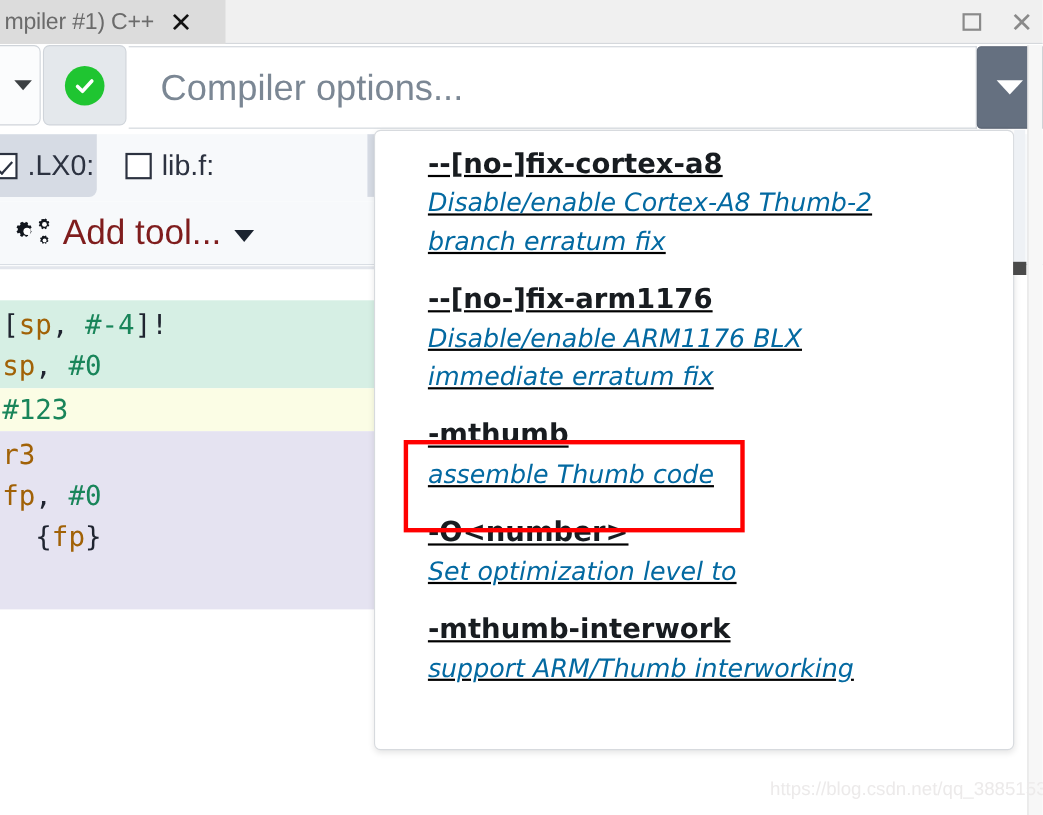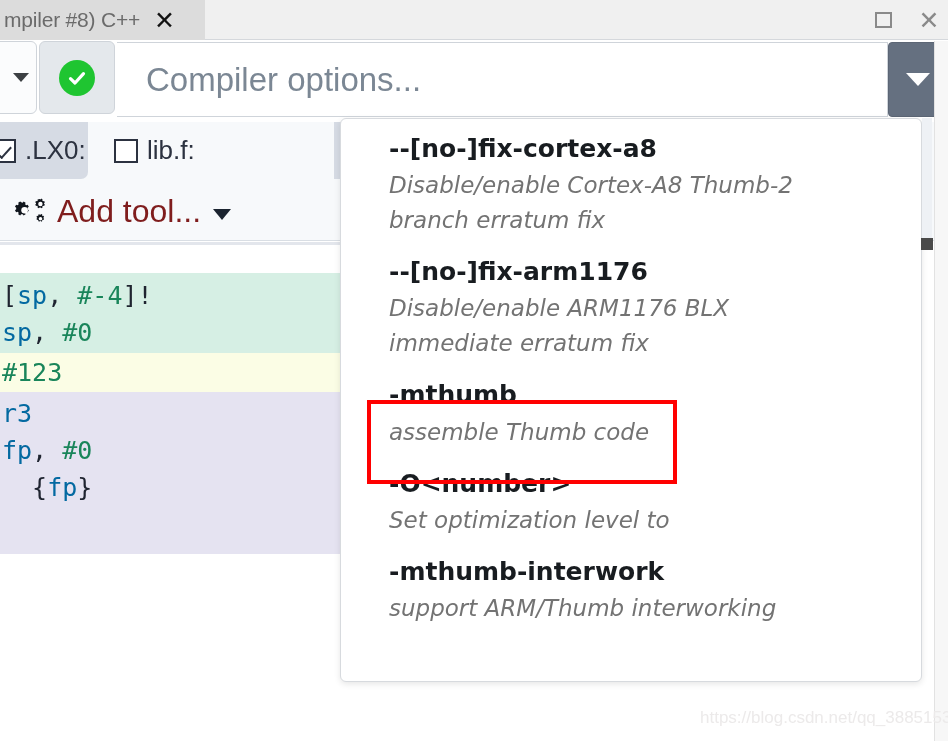--- a/index.html
+++ b/index.html
@@ -140,43 +140,43 @@
     background:#ffffff;
     font-family:"DejaVu Sans Mono", monospace;
   }
   .codeblk{padding-left:0px;}
   .codeline{
     font-size:25px;line-height:37px;white-space:pre;padding-left:2px;
   }
   #blk-green{background:#d6efe4;padding-top:4px;padding-bottom:2px;}
   #blk-yellow{background:#fbfde5;padding-top:1px;padding-bottom:1px;}
   #blk-purple{background:#e5e3f1;padding-top:3px;padding-bottom:48px;}
-  .tok-reg{color:#0369a1;}
+  .tok-reg{color:#a16207;}
   .tok-num{color:#19855a;}
   .tok-pun{color:#1f2430;}
   #code-gap{height:28px;background:#fff;}
   #code-topline{height:3px;background:#e3e6ec;}
 
   
   #suggest-panel{
     position:absolute;left:340px;top:118px;width:582px;height:564px;
     background:#ffffff;border:1px solid #d7dade;border-radius:6px;
     box-sizing:border-box;
     box-shadow:0 2px 6px rgba(0,0,0,0.10);
     overflow:hidden;
   }
   .sug-item{
-    padding:14px 0 4px 48px;cursor:pointer;
+    padding:14px 0 4px 48px;cursor:pointer;text-decoration:underline;
   }
   .sug-title{
     font-size:25px;font-weight:bold;color:#181c20;line-height:1.25;
     font-family:"DejaVu Sans", sans-serif;
   }
   .sug-desc{
-    font-size:23px;font-style:italic;color:#737373;line-height:1.52;
+    font-size:23px;font-style:italic;color:#0369a1;line-height:1.52;
     margin-top:4px;max-width:462px;
     font-family:"DejaVu Sans", sans-serif;
   }
   
   #sug-highlight{
     position:absolute;left:26px;top:281px;width:310px;height:84px;
     border:4px solid #ff0000;box-sizing:border-box;pointer-events:none;
   }
 
   
@@ -199,21 +199,21 @@
     font-size:17px;color:#eceaea;white-space:nowrap;
     font-family:"Liberation Sans", sans-serif;
   }
 </style>
 </head>
 <body>
 
 <div id="titlebar">
 
   <div id="tab-active">
-    <span id="tab-title">mpiler #8) C++</span>
+    <span id="tab-title">mpiler #1) C++</span>
     <span id="tab-close">✕</span>
   </div>
 
   <div id="win-controls">
     <div class="win-btn">
       <div id="win-max-box"></div>
     </div>
     <div class="win-btn">
       <span id="win-close-glyph">✕</span>
     </div>

